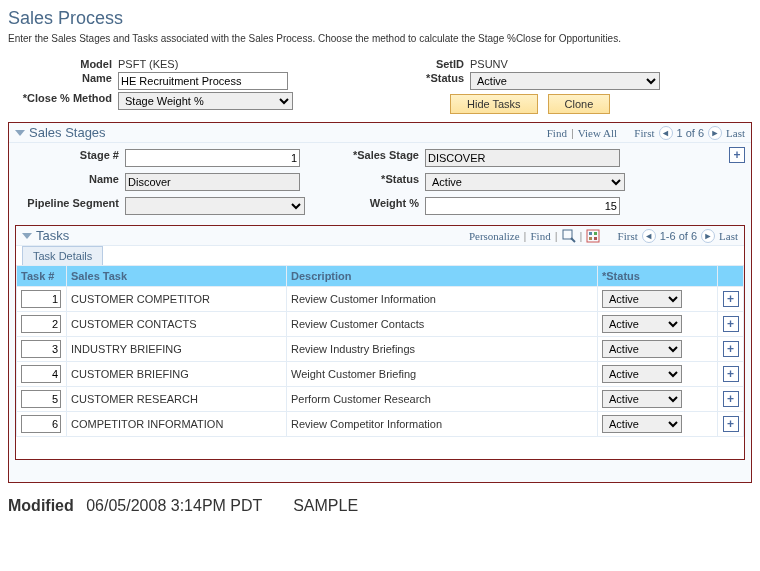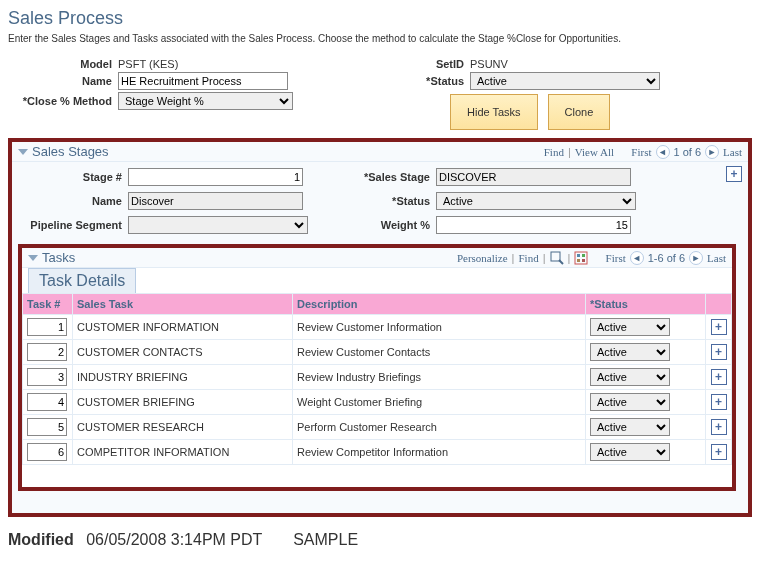--- a/index.html
+++ b/index.html
@@ -18,21 +18,21 @@
   font-weight: normal;
   margin: 0 0 4px 0;
 }
 .page-desc {
   color: #333;
   font-size: 10px;
   margin: 0 0 12px 0;
 }
 .form-row {
   display: flex;
-  align-items: center;
+  align-items: flex-start;
   margin: 2px 0;
 }
 .label {
   text-align: right;
   color: #333;
   padding-right: 6px;
   font-weight: bold;
 }
 .label.req::before { content: "*"; }
 input[type=text], select {
@@ -41,28 +41,28 @@
   border: 1px solid #888;
   height: 18px;
 }
 input[readonly] { background: #eee; }
 .top-form { display: flex; gap: 12px; }
 .top-left { width: 300px; }
 .top-right { width: 300px; margin-left: 80px; }
 .btn {
   background: linear-gradient(#fff1c5, #fde39f);
   border: 1px solid #d4a44d;
-  padding: 11px 16px;
+  padding: 3px 16px;
   font-size: 11px;
   cursor: pointer;
   color: #333;
 }
 .btn-row { display: flex; gap: 10px; margin-top: 4px; margin-left: 50px;}
 .group {
-  border: 4px solid #7f1d1d;
+  border: 1px solid #7f1d1d;
   background: #f7fafd;
   margin-top: 8px;
   padding-bottom: 22px;
 }
 .group-header {
   display: flex;
   align-items: center;
   padding: 2px 6px;
   background: #f7fafd;
   border-bottom: 1px solid #e3ecf5;
@@ -94,53 +94,53 @@
   width: 14px; height: 14px;
   border: 1px solid #b8cce4;
   border-radius: 50%;
   align-items: center;
   justify-content: center;
   color: #4a6a8a;
   font-size: 9px;
   background: #fff;
   cursor: pointer;
 }
-.stage-body { padding: 4px 6px; display: flex; gap: 28px; flex-wrap: wrap;}
+.stage-body { padding: 4px 6px; display: flex; gap: 20px; flex-wrap: wrap;}
 .col { display: flex; flex-direction: column; gap: 2px; }
 .plus-btn {
   width: 16px; height: 16px;
   border: 1px solid #4a6aa0;
   color: #4a6aa0;
   display: inline-flex;
   align-items: center;
   justify-content: center;
   font-size: 12px;
   font-weight: bold;
   cursor: pointer;
   background: #fff;
 }
-.subgroup { margin: 4px 12px 0 6px; background: #fff; }
+.subgroup { margin: 4px 6px 0 6px; background: #fff; }
 .tab {
   display: inline-block;
   background: #e8eff7;
   border: 1px solid #b8cce4;
   border-bottom: none;
   padding: 3px 10px;
   color: #4a6a8a;
-  font-size: 16px;
+  font-size: 11px;
   margin-left: 4px;
 }
 table.grid {
   width: 100%;
   border-collapse: collapse;
   background: #fff;
 }
 table.grid th {
   text-align: left;
-  background: #f9a8d4;
+  background: #7dd3fc;
   color: #4a6a8a;
   font-weight: bold;
   font-size: 11px;
   border: 1px solid #e3ecf5;
   padding: 4px;
 }
 table.grid td {
   border: 1px solid #e3ecf5;
   padding: 3px 4px;
   font-size: 11px;
@@ -283,21 +283,21 @@
           <th style="width:50px">Task #</th>
           <th style="width:220px">Sales Task</th>
           <th>Description</th>
           <th style="width:120px">*Status</th>
           <th style="width:26px"></th>
         </tr>
       </thead>
       <tbody id="task-rows">
           <tr>
             <td><input type="text" class="num-input" value="1" style=""></td>
-            <td>CUSTOMER INFORMATION</td>
+            <td>CUSTOMER COMPETITOR</td>
             <td>Review Customer Information</td>
             <td><select style="width:80px"><option>Active</option></select></td>
             <td style="text-align:center"><span class="plus-btn">+</span></td>
           </tr>
           <tr>
             <td><input type="text" class="num-input" value="2" style=""></td>
             <td>CUSTOMER CONTACTS</td>
             <td>Review Customer Contacts</td>
             <td><select style="width:80px"><option>Active</option></select></td>
             <td style="text-align:center"><span class="plus-btn">+</span></td>

